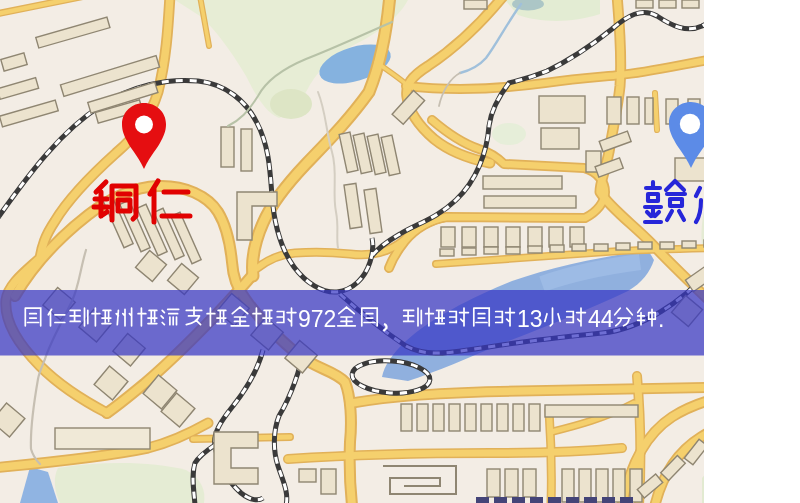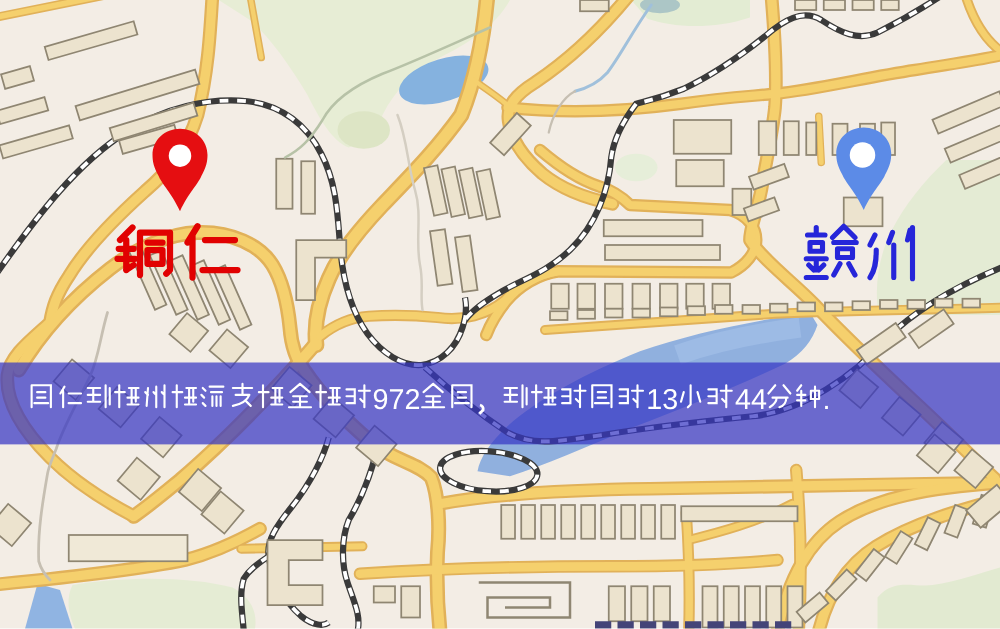--- a/index.html
+++ b/index.html
@@ -1,16 +1,16 @@
 <!DOCTYPE html>
 <html><head>
 <meta charset="utf-8">
 <style>
 html,body{margin:0;padding:0;background:#fff;font-family:"Liberation Sans",sans-serif;}
-#wrap{position:relative;width:800px;height:503px;overflow:hidden;text-decoration:underline;}
+#wrap{position:relative;width:704px;height:503px;overflow:hidden;text-decoration:underline;}
 svg{display:block;filter:blur(0.45px) saturate(0.97);}
 </style>
 </head>
 <body>
 <div id="wrap">
 <svg width="800" height="503" viewBox="0 0 800 503">
 
 <rect x="0" y="0" width="800" height="503" fill="#f3ede5"></rect>
 <g id="greens">
 

